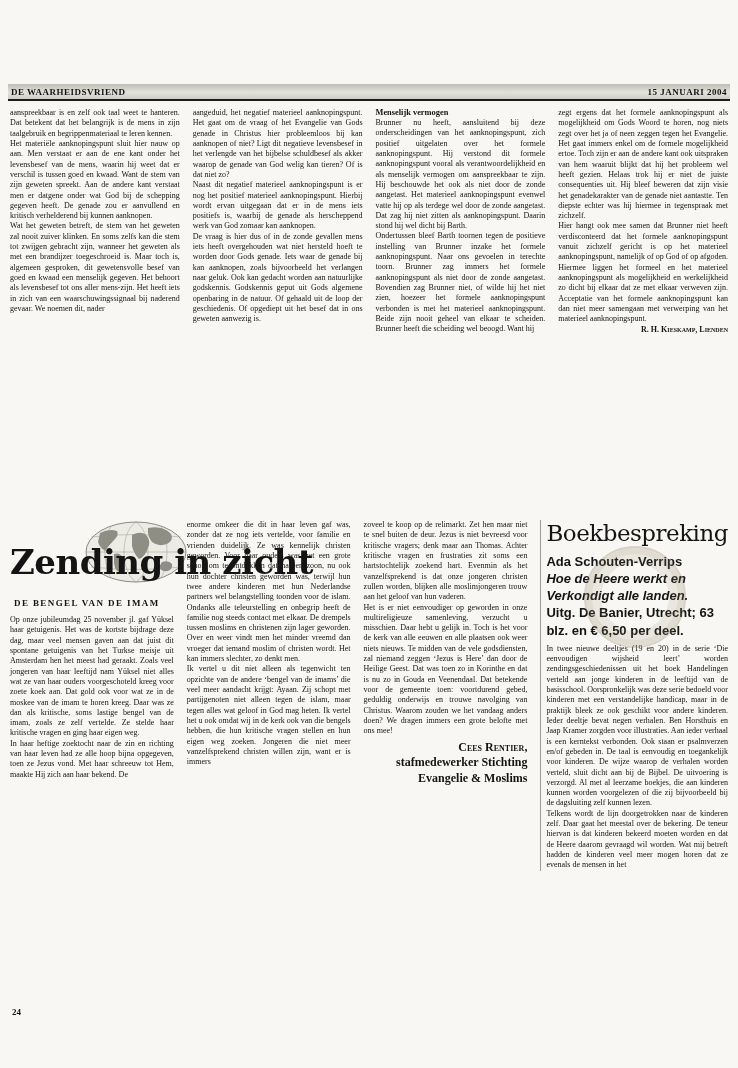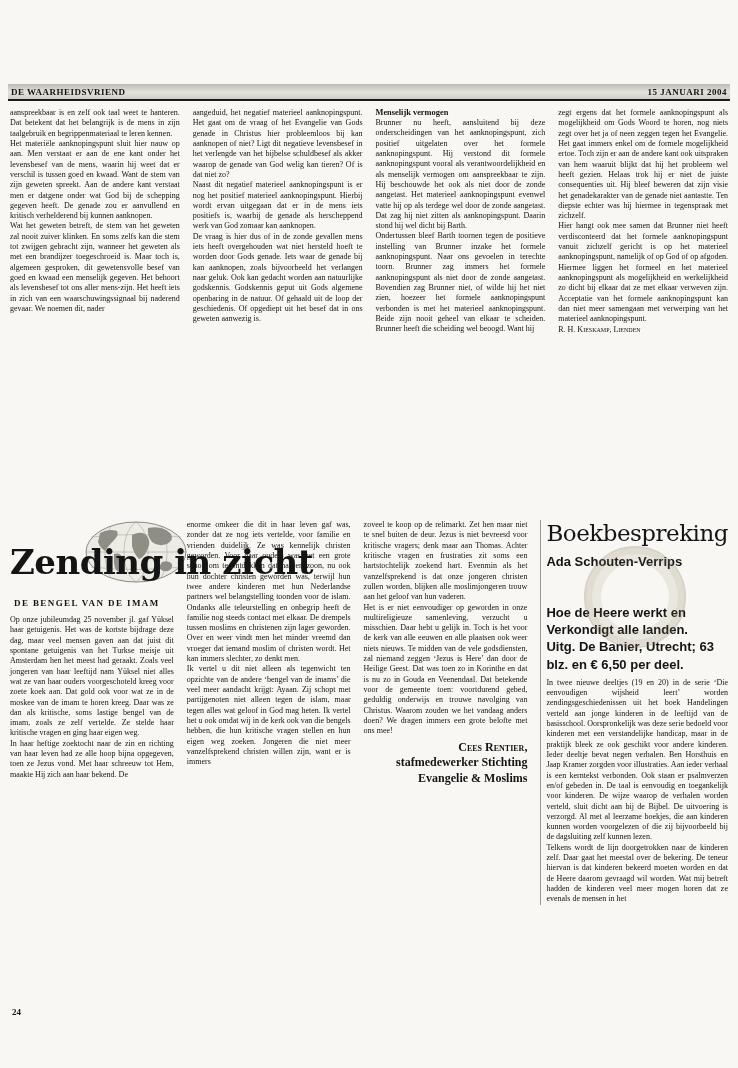--- a/index.html
+++ b/index.html
@@ -18,21 +18,21 @@
     font-size:9px;font-weight:bold;letter-spacing:.5px;
   }
   .top-grid,.bottom-grid{
     position:absolute;left:10px;right:10px;
     display:grid;grid-template-columns:repeat(4,1fr);column-gap:13px;
   }
   .top-grid{top:108px;}
   .bottom-grid{top:520px;}
   .body{font-size:8px;line-height:1.29;text-align:justify;margin:0;}
   .subhead{font-size:8.4px;font-weight:bold;margin:0 0 1px 0;}
-  .byline{margin-top:3px;font-weight:normal;font-size:8px;font-variant:small-caps;}
+  .byline{margin-top:3px;text-align:right;font-weight:bold;font-size:8px;font-variant:small-caps;}
   .byline-block{margin-top:3px;text-align:right;font-weight:bold;font-size:12px;}
   .byline-block .l0{font-variant:small-caps;}
   .byline-block div{line-height:1.3;}
   
   .zmast{position:relative;height:76px;margin-bottom:2px;}
   .zmast svg{position:absolute;right:-14px;top:0;width:104px;height:64px;}
   .ztitle{
     position:absolute;left:0;top:22px;z-index:2;
     font-family:"DejaVu Serif", serif;font-weight:bold;
     font-size:34px;letter-spacing:-0.5px;white-space:nowrap;
@@ -42,21 +42,21 @@
   .ruled{border-left:1px solid #999;padding-left:5px;}
   .boekhead{
     font-family:"DejaVu Serif", serif;font-weight:normal;
     font-size:23px;letter-spacing:-0.5px;margin:0 0 7px 0;white-space:nowrap;
   }
   .boek-meta{margin:0 0 5px 0;}
   .boek-meta p{
     margin:0;font-family:"Liberation Sans", sans-serif;
     font-weight:bold;font-size:13px;line-height:1.32;
   }
-  .boek-meta .t{margin-top:34px;}
+  .boek-meta .t{font-style:italic;}
   .seal{
     position:absolute;left:584px;top:546px;width:98px;height:98px;border-radius:50%;
     border:2px solid rgba(140,125,95,.30);
     box-shadow:inset 0 0 0 6px rgba(140,125,95,.10), inset 0 0 0 15px rgba(140,125,95,.13);
     pointer-events:none;z-index:3;
   }
   .pageno{position:absolute;left:12px;top:1007px;font-size:9px;font-weight:bold;}
   .col p + p{margin-top:0;}
 </style>
 </head>

